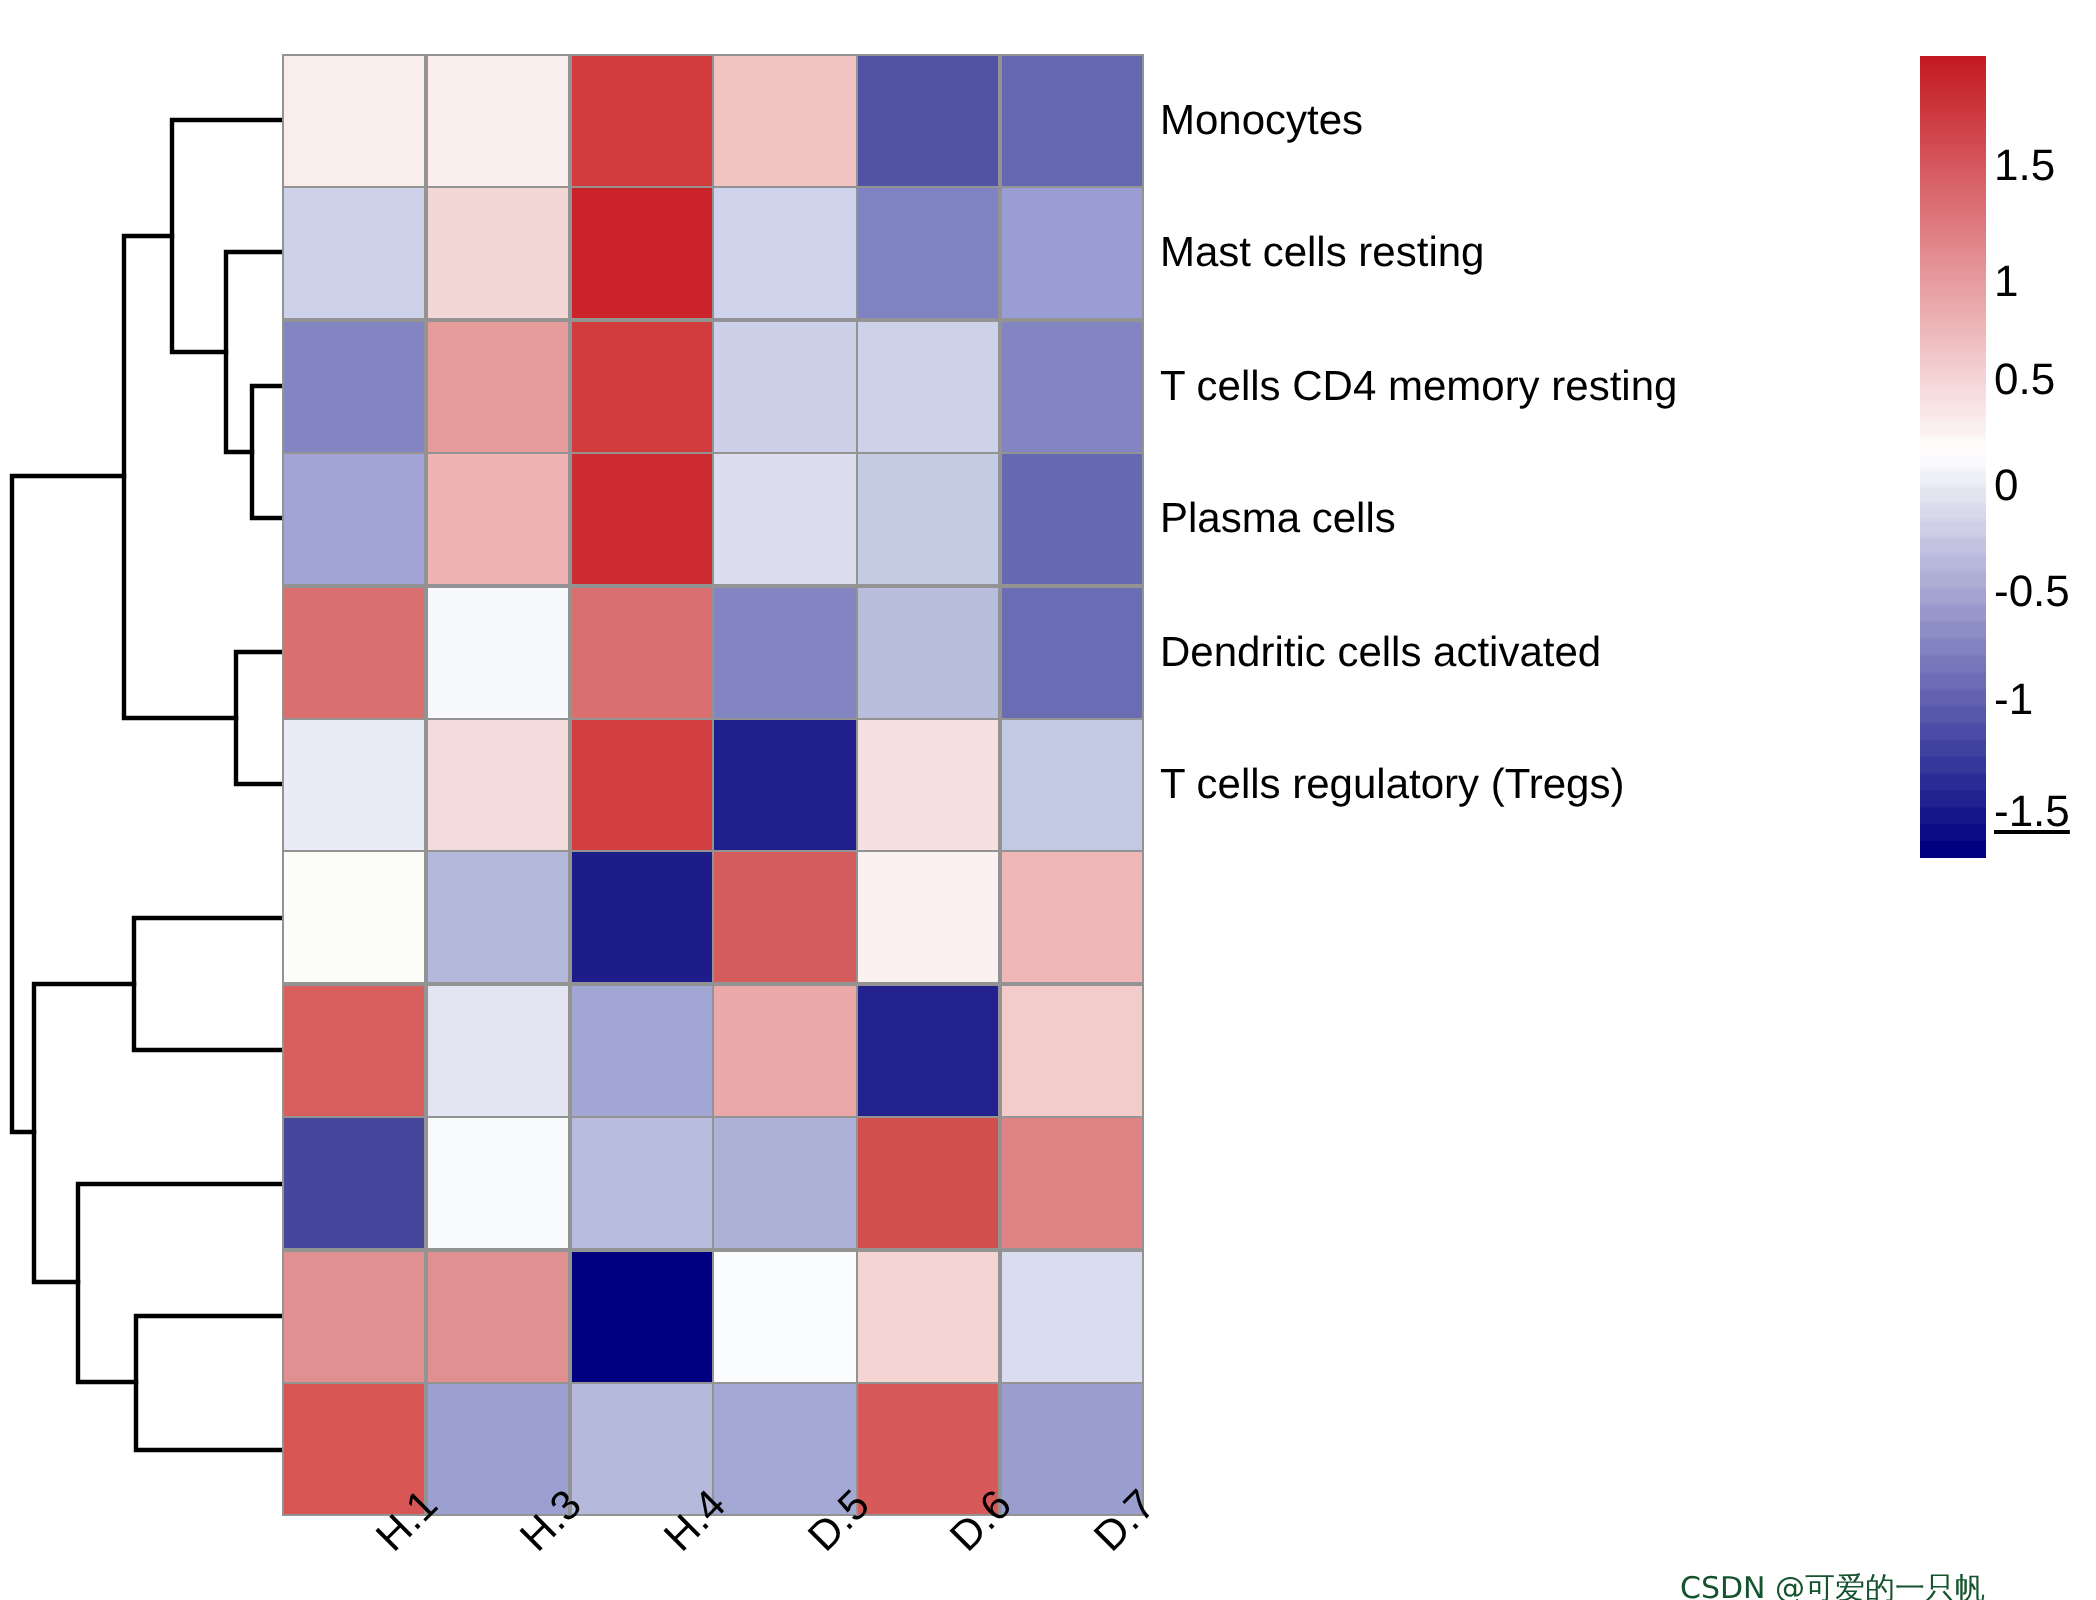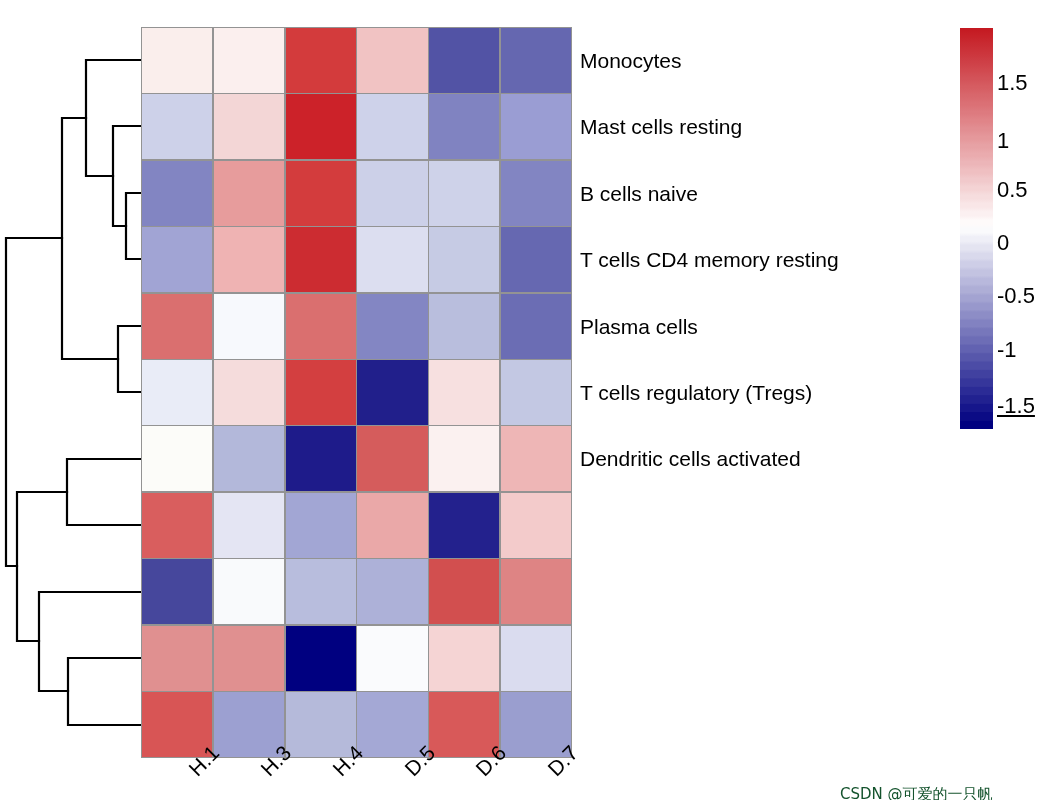--- a/index.html
+++ b/index.html
@@ -225,25 +225,24 @@
       <div class="hm-cell" style="background: rgb(156, 160, 209);"></div>
       <div class="hm-cell" style="background: rgb(181, 186, 218);"></div>
       <div class="hm-cell" style="background: rgb(164, 168, 213);"></div>
       <div class="hm-cell" style="background: rgb(216, 89, 89);"></div>
       <div class="hm-cell" style="background: rgb(154, 158, 207);"></div>
     </div>
 
   <div id="row-labels">
       <div class="row-label">Monocytes</div>
       <div class="row-label">Mast cells resting</div>
-      <div class="row-label">B cells naive</div>
       <div class="row-label">T cells CD4 memory resting</div>
       <div class="row-label">Plasma cells</div>
+      <div class="row-label">Dendritic cells activated</div>
       <div class="row-label">T cells regulatory (Tregs)</div>
-      <div class="row-label">Dendritic cells activated</div>
     </div>
 
   <div id="col-labels">
       <div class="col-label" style="left: 43.1px; width: 0px;">H.1</div>
       <div class="col-label" style="left: 114.933px; width: 0px;">H.3</div>
       <div class="col-label" style="left: 186.767px; width: 0px;">H.4</div>
       <div class="col-label" style="left: 258.6px; width: 0px;">D.5</div>
       <div class="col-label" style="left: 330.433px; width: 0px;">D.6</div>
       <div class="col-label" style="left: 402.267px; width: 0px;">D.7</div>
     </div>

